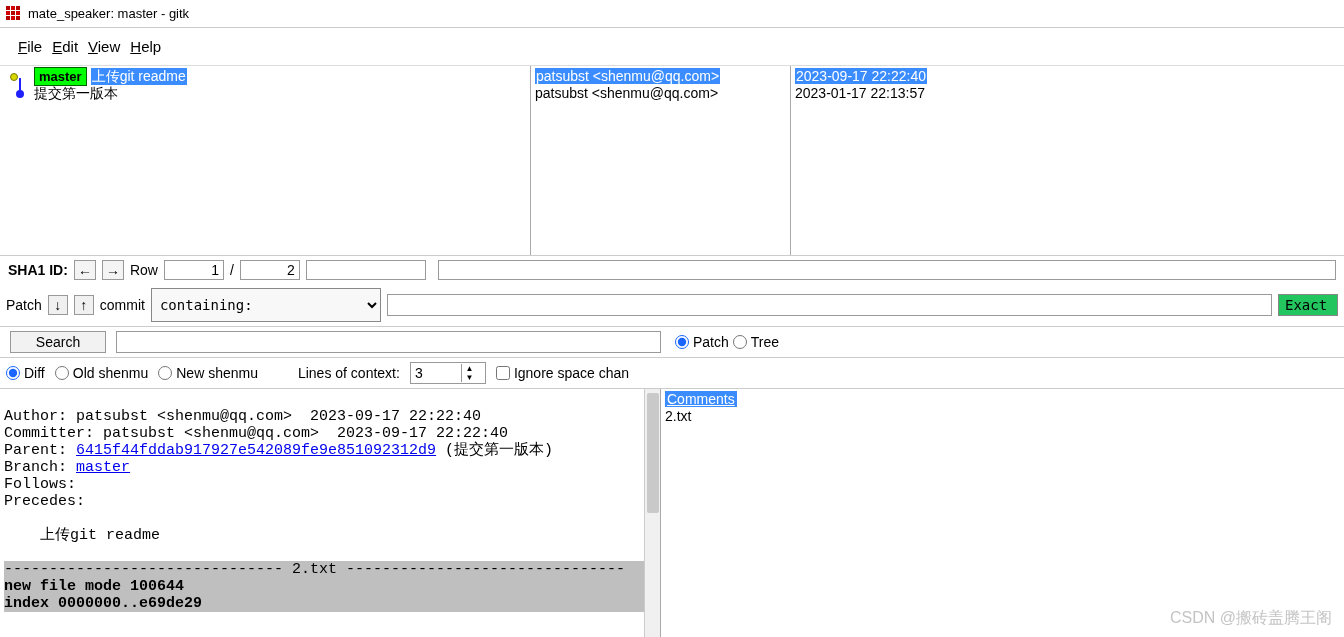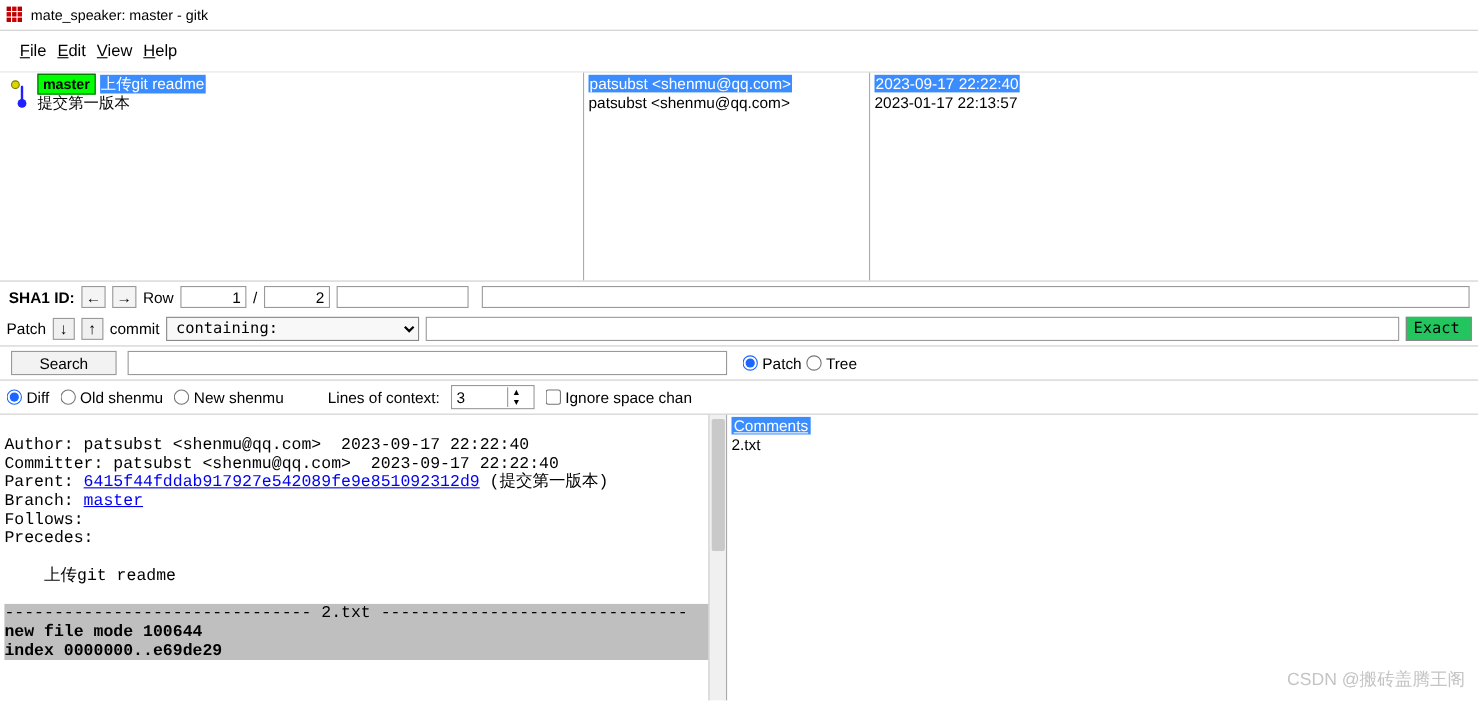--- a/index.html
+++ b/index.html
@@ -134,21 +134,21 @@
 
   
   .find-row{
     display:flex;align-items:center;gap:6px;padding:4px 6px;font-size:14px;
   }
   .arrowbtn{
     width:20px;height:20px;border:1px solid #999;background:#f0f0f0;
     display:flex;align-items:center;justify-content:center;
   }
   .combo{
-    height:22px;border:1px solid #888;background:#f8f8f8;font-family:"Consolas",monospace;
+    height:34px;border:1px solid #888;background:#f8f8f8;font-family:"Consolas",monospace;
     font-size:14px;padding:0 4px;
   }
   .combo-contain{width:230px;}
   .find-text{flex:1;height:22px;border:1px solid #999;}
   .exact-box{width:60px;height:22px;border:1px solid #888;background:#22c55e;
     display:flex;align-items:center;padding:0 6px;font-family:"Consolas",monospace;font-size:14px;}
 
   
   .controls-row{
     display:flex;align-items:center;gap:10px;

